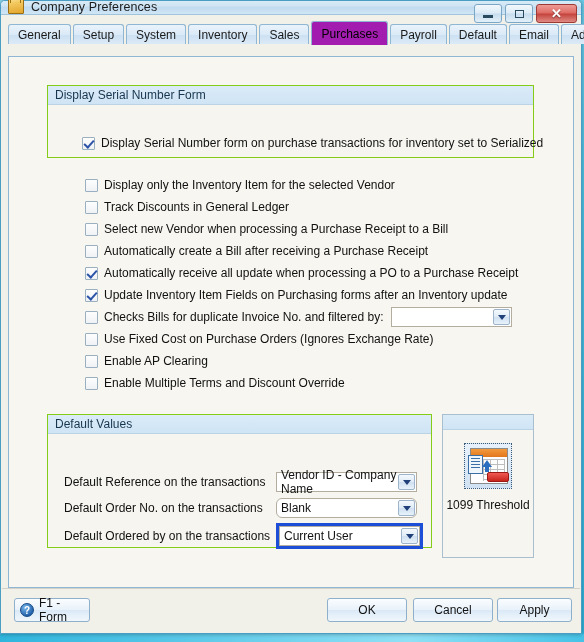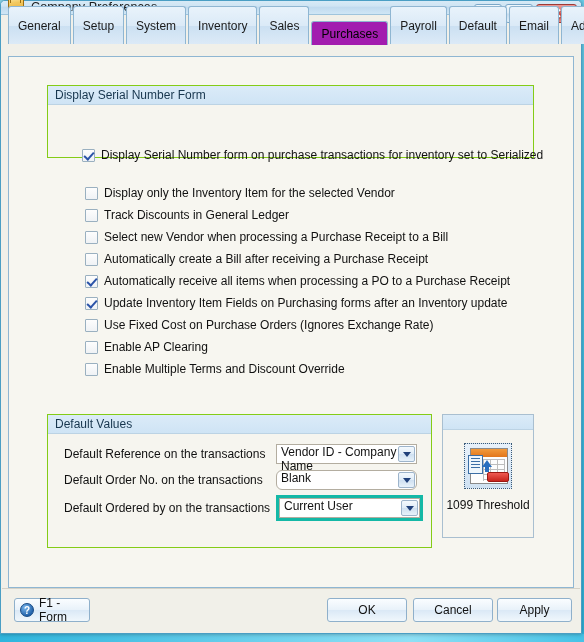--- a/index.html
+++ b/index.html
@@ -96,21 +96,21 @@
   .tabstrip {
     position: relative;
     height: 24px;
     margin: 5px 0 0 7px;
     display: flex;
     align-items: flex-end;
     gap: 2px;
     z-index: 3;
   }
   .tab {
-    height: 38px;
+    height: 20px;
     padding: 0 9px;
     display: flex; align-items: center;
     font-size: 12px;
     color: #1a1a1a;
     border: 1px solid #8fb6d2;
     border-bottom: none;
     border-radius: 3px 3px 0 0;
     background: linear-gradient(180deg,#e9f3fb 0%, #dbeaf7 50%, #cbe0f2 51%, #dceaf7 100%);
     box-sizing: border-box;
     white-space: nowrap;
@@ -187,20 +187,21 @@
   .cb-label { white-space: nowrap; }
 
   
   .combo {
     position: relative;
     height: 20px;
     border: 1px solid #b3ada0;
     background: #ffffff;
     box-sizing: border-box;
     display: flex;
+    align-items: center;
     padding-left: 4px;
     font-size: 12px;
     color: #111;
   }
   .combo .arrow-btn {
     position: absolute;
     right: 1px; top: 1px;
     width: 17px; height: 16px;
     border: 1px solid #9db4cb;
     border-radius: 2px;
@@ -209,21 +210,21 @@
     box-sizing: border-box;
   }
   .combo .arrow-btn::after {
     content: "";
     width: 0; height: 0;
     border-left: 4px solid transparent;
     border-right: 4px solid transparent;
     border-top: 5px solid #20407a;
   }
   .highlight-wrap {
-    background: #14b8a6;
+    background: #1d4ed8;
     padding: 3px;
     display: inline-block;
     box-sizing: border-box;
   }
 
   
   .field-row {
     display: flex;
     align-items: center;
     margin-bottom: 6px;
@@ -405,29 +406,29 @@
       <div class="tab">Payroll</div>
       <div class="tab">Default</div>
       <div class="tab">Email</div>
       <div class="tab">Add-Ons</div>
     </div>
 
     <div class="tabpage">
 
       <div class="group" style="left:38px; top:28px; width:487px; height:73px;">
         <div class="group-header">Display Serial Number Form</div>
-        <div class="group-body" style="padding-top:27px; padding-left:34px;margin-top:12px;">
+        <div class="group-body" style="padding-top:27px; padding-left:34px;">
           <div class="cb-row">
             <div class="cbox checked"></div>
             <span class="cb-label">Display Serial Number form on purchase transactions for inventory set to Serialized</span>
           </div>
         </div>
       </div>
 
-      <div style="position:absolute; left:76px; top:117px; width:470px;margin-top:8px;">
+      <div style="position:absolute; left:76px; top:117px; width:470px;">
 
         <div class="cb-row">
           <div class="cbox"></div>
           <span class="cb-label">Display only the Inventory Item for the selected Vendor</span>
         </div>
 
         <div class="cb-row">
           <div class="cbox"></div>
           <span class="cb-label">Track Discounts in General Ledger</span>
         </div>
@@ -437,48 +438,56 @@
           <span class="cb-label">Select new Vendor when processing a Purchase Receipt to a Bill</span>
         </div>
 
         <div class="cb-row">
           <div class="cbox"></div>
           <span class="cb-label">Automatically create a Bill after receiving a Purchase Receipt</span>
         </div>
 
         <div class="cb-row">
           <div class="cbox checked"></div>
-          <span class="cb-label">Automatically receive all items when processing a PO to a Purchase Receipt</span>
+          <span class="cb-label">Automatically receive all update when processing a PO to a Purchase Receipt</span>
         </div>
 
         <div class="cb-row">
           <div class="cbox checked"></div>
           <span class="cb-label">Update Inventory Item Fields on Purchasing forms after an Inventory update</span>
         </div>
 
+        <div class="cb-row">
+          <div class="cbox"></div>
+          <span class="cb-label">Checks Bills for duplicate Invoice No. and filtered by:</span>
+          <div class="combo" style="width:121px; margin-left:8px;">
+            <span></span>
+            <span class="arrow-btn"></span>
+          </div>
+        </div>
 
         <div class="cb-row">
           <div class="cbox"></div>
           <span class="cb-label">Use Fixed Cost on Purchase Orders (Ignores Exchange Rate)</span>
         </div>
 
         <div class="cb-row">
           <div class="cbox"></div>
           <span class="cb-label">Enable AP Clearing</span>
         </div>
 
         <div class="cb-row">
           <div class="cbox"></div>
           <span class="cb-label">Enable Multiple Terms and Discount Override</span>
         </div>
       </div>
 
       <div class="group" style="left:38px; top:357px; width:385px; height:134px;">
         <div class="group-header">Default Values</div>
-        <div class="group-body" style="padding-top:10px; padding-left:16px;">
+        <div class="group-body" style="padding-top:10px; padding-left:16px;margin-top:28px;">
 
           <div class="field-row">
             <span class="field-label">Default Reference on the transactions</span>
             <div class="combo" style="width:141px;">
               <span>Vendor ID - Company Name</span>
               <span class="arrow-btn"></span>
             </div>
           </div>
 
           <div class="field-row">
@@ -495,21 +504,21 @@
               <div class="combo" style="width:141px;">
                 <span>Current User</span>
                 <span class="arrow-btn"></span>
               </div>
             </div>
           </div>
 
         </div>
       </div>
 
-      <div class="panel-1099" style="left:433px; top:357px; width:92px; height:124px;">
+      <div class="panel-1099" style="left:433px; top:357px; width:92px; height:144px;">
         <div class="top-strip"></div>
         <div class="icon-1099">
           <div class="sheet">
             <div class="sheet-top"></div>
             <div class="grid-lines"></div>
           </div>
           <div class="doc"></div>
           <div class="arrow-up"></div>
           <div class="arrow-stem"></div>
           <div class="red-bar"></div>

